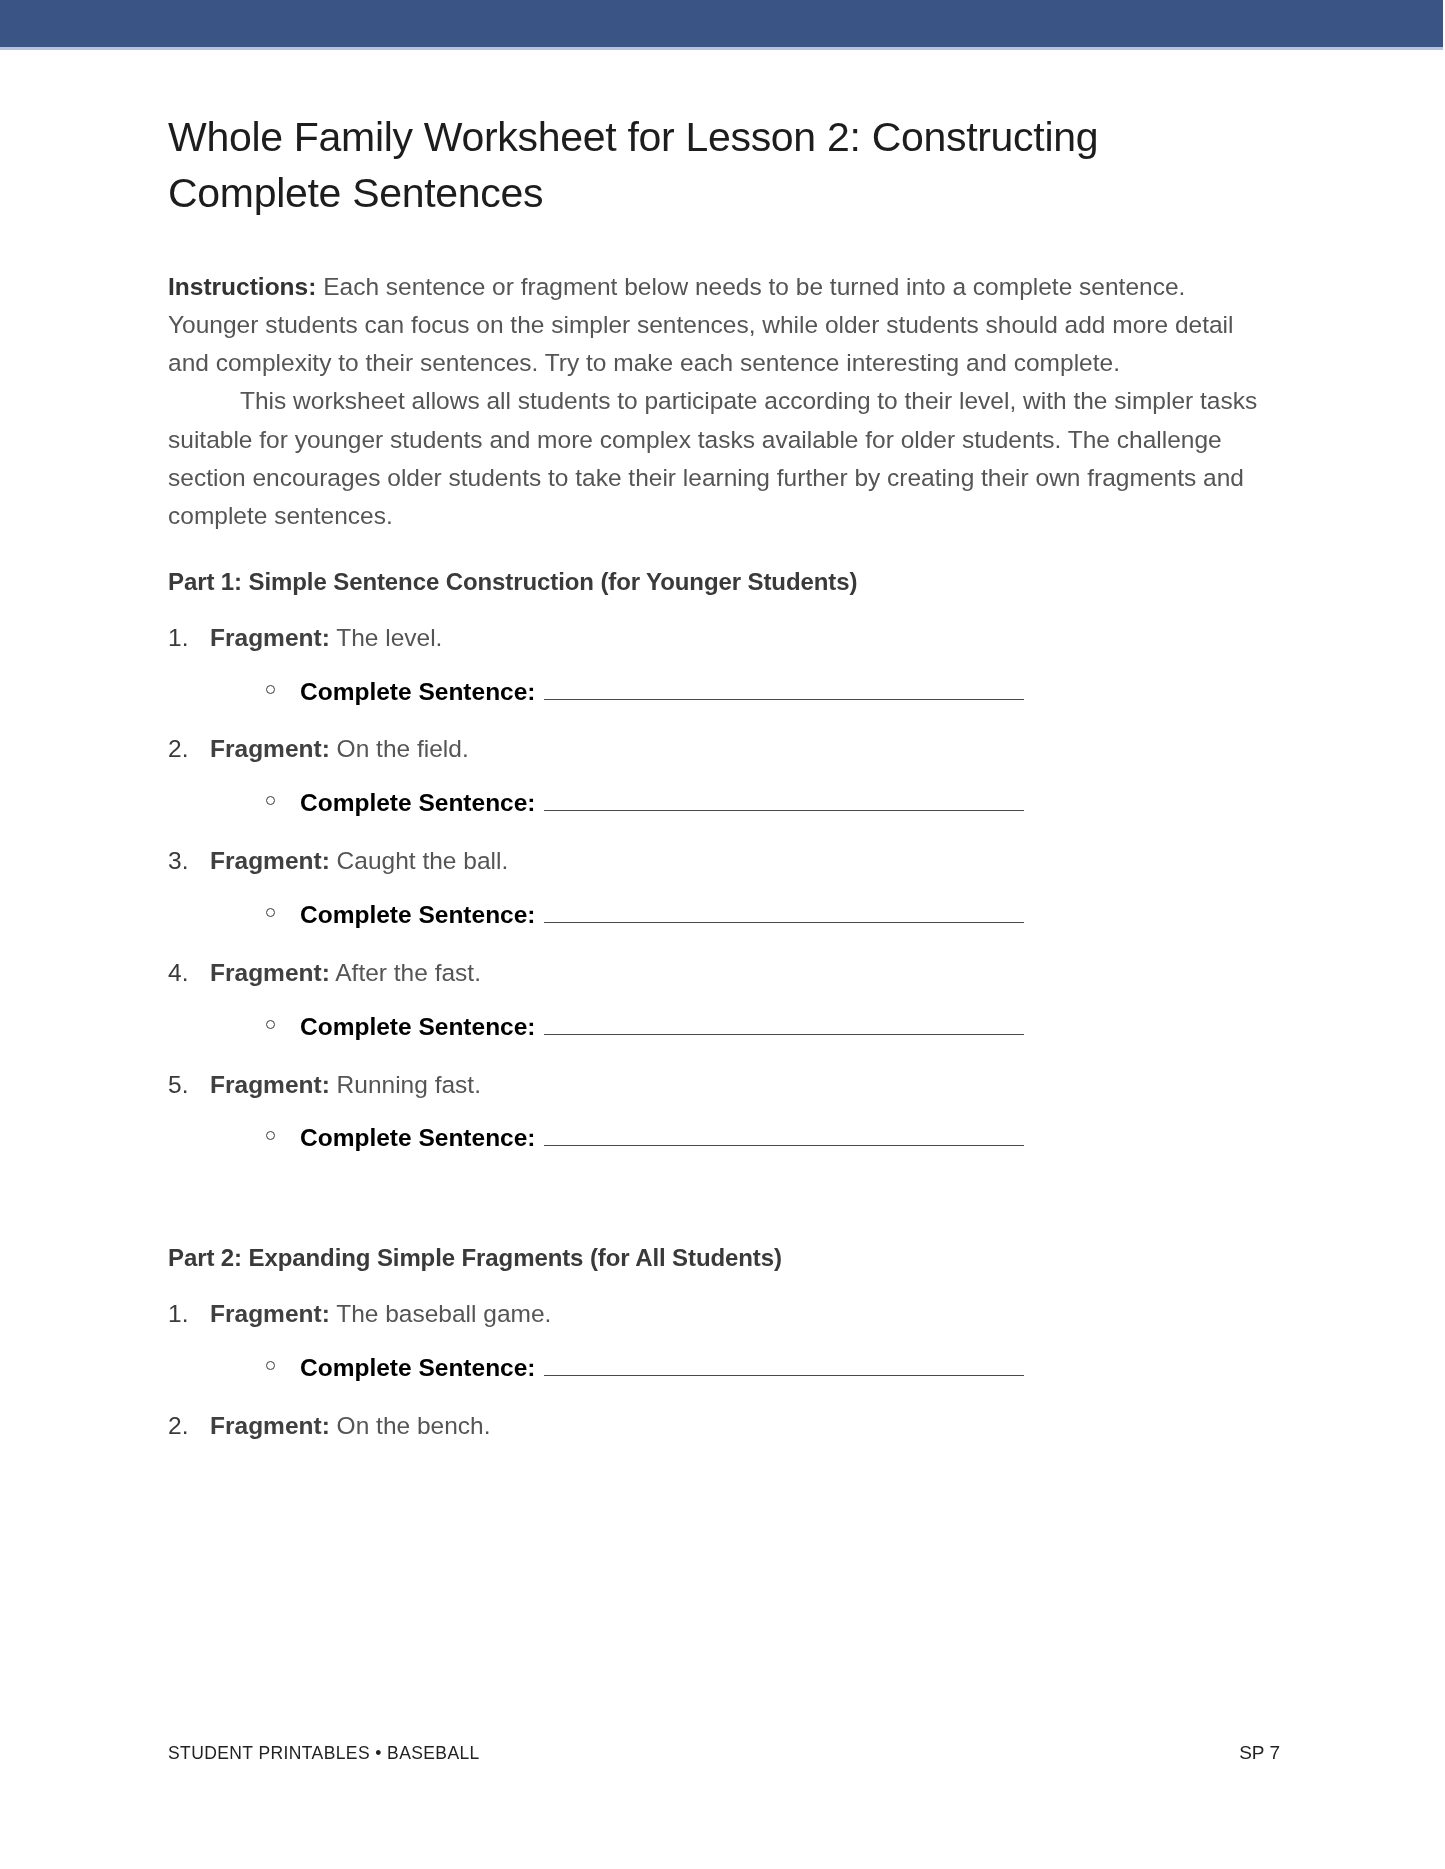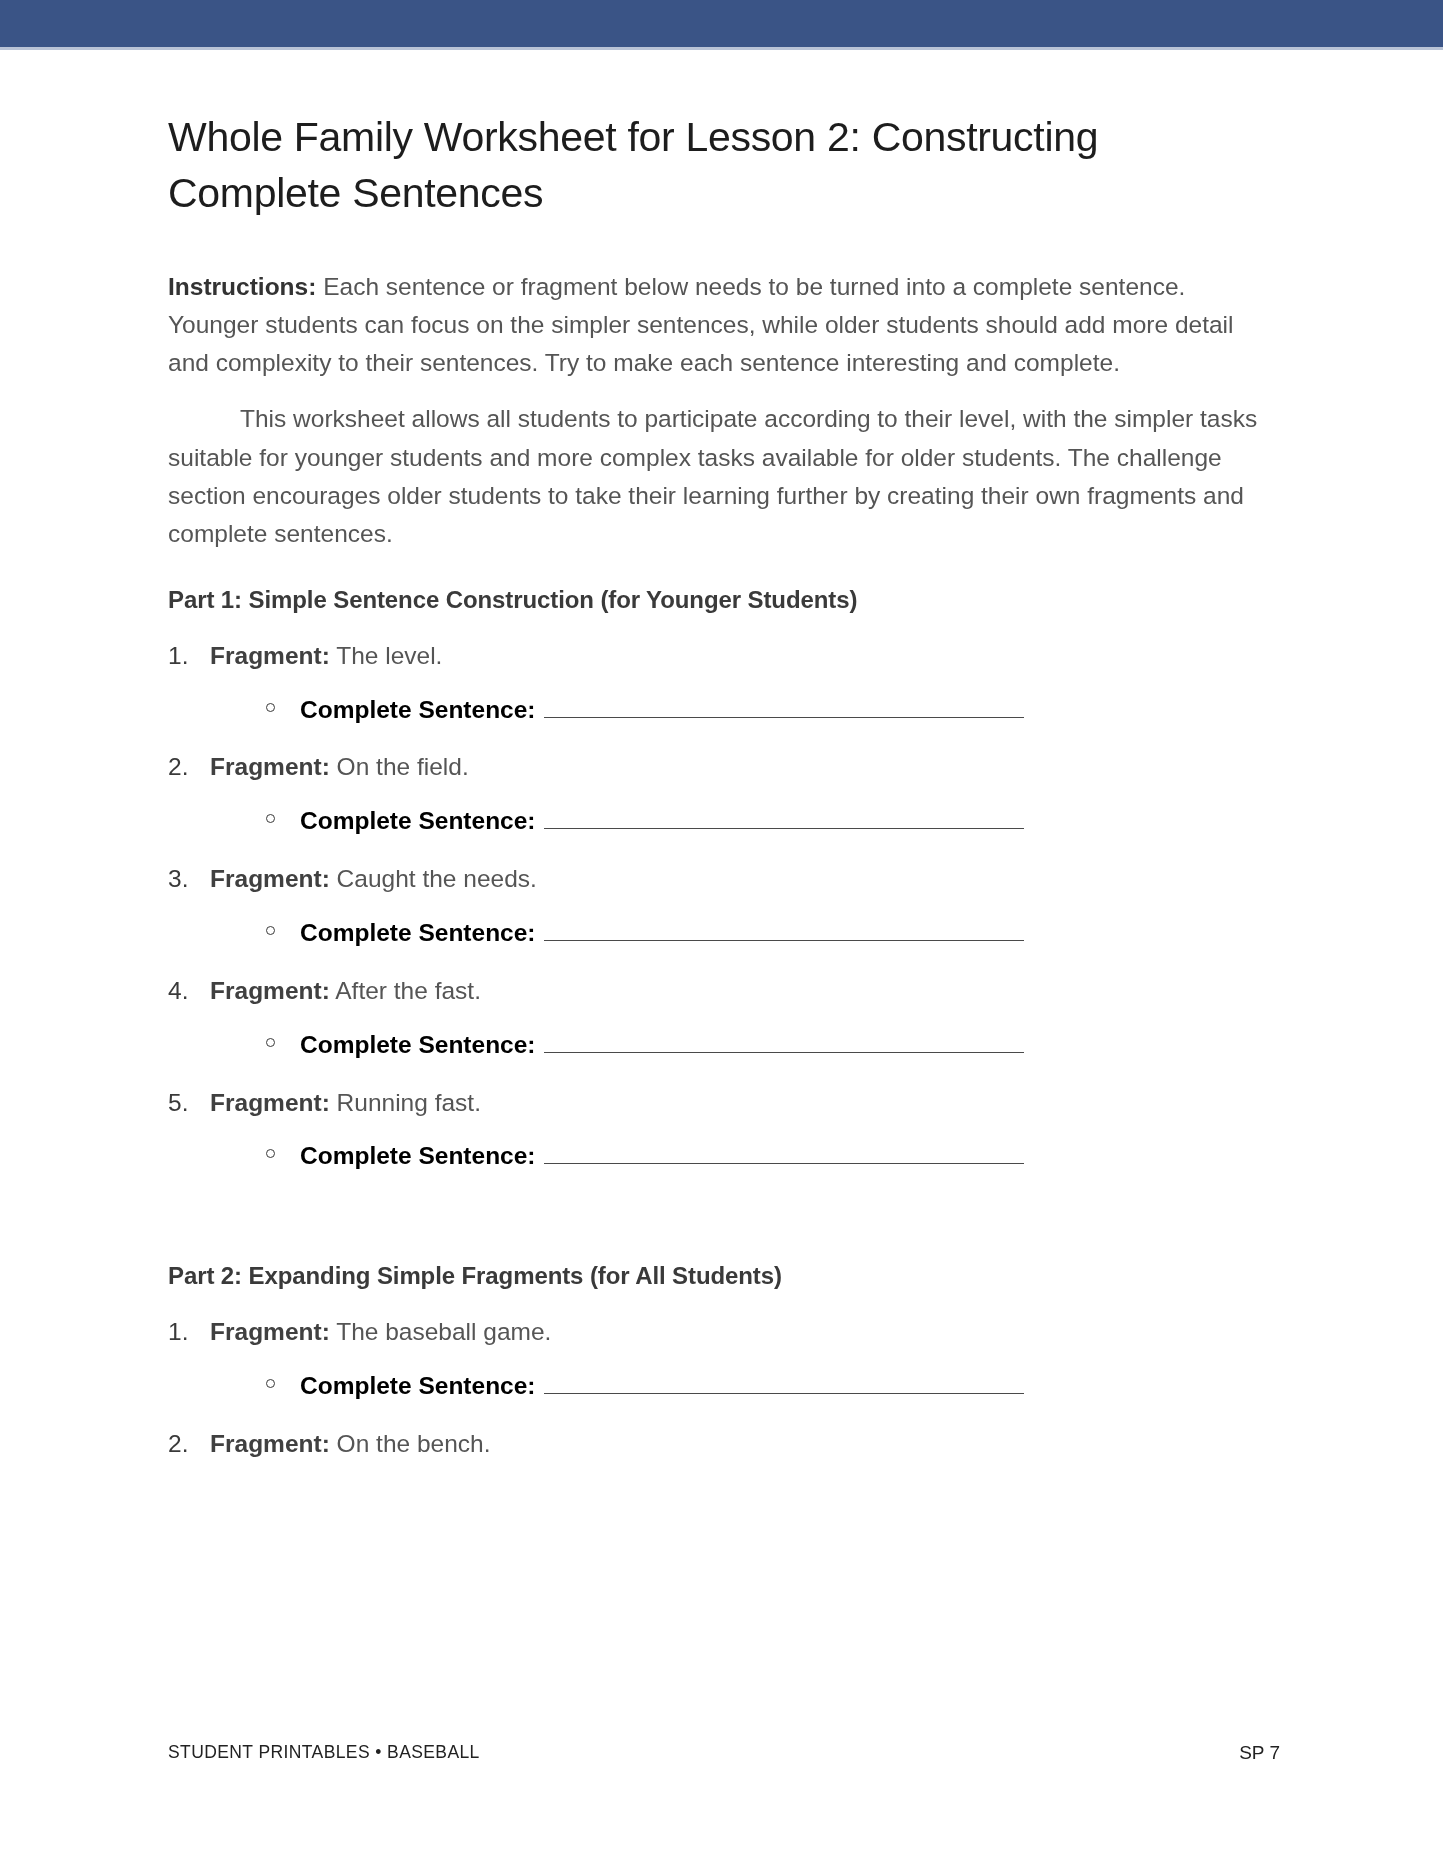--- a/index.html
+++ b/index.html
@@ -64,21 +64,20 @@
     color: #555555;
     margin: 0 0 0 0;
     width: 1090px;
   }
   .para b, .lead {
     color: #333333;
     font-weight: bold;
   }
   .para.indent {
     text-indent: 72px;
-    margin-top: 18px;
   }
 
   .section-heading {
     font-size: 24px;
     font-weight: bold;
     color: #3a3a3a;
     margin: 32px 0 0 0;
     letter-spacing: -0.1px;
   }
 
@@ -150,21 +149,21 @@
 
   .part2-gap { height: 58px; }
 
   .footer {
     position: absolute;
     left: 168px;
     top: 1692px;
     width: 1112px;
     display: flex;
     justify-content: space-between;
-    align-items: flex-start;
+    align-items: center;
   }
   .footer-left {
     font-size: 17.5px;
     letter-spacing: 0.4px;
     color: #222222;
   }
   .footer-right {
     font-size: 19px;
     color: #222222;
   }
@@ -206,21 +205,21 @@
         </div>
         <div class="sub-line">
           <span class="sub-bullet"></span>
           <span class="sub-label">Complete Sentence:</span>
           <span class="blank-rule"></span>
         </div>
       </li>
 
       <li class="q-item">
         <div class="q-line">
-          <span class="q-num">3.</span><span class="q-label">Fragment:</span><span> Caught the needs.</span>
+          <span class="q-num">3.</span><span class="q-label">Fragment:</span><span> Caught the ball.</span>
         </div>
         <div class="sub-line">
           <span class="sub-bullet"></span>
           <span class="sub-label">Complete Sentence:</span>
           <span class="blank-rule"></span>
         </div>
       </li>
 
       <li class="q-item">
         <div class="q-line">

